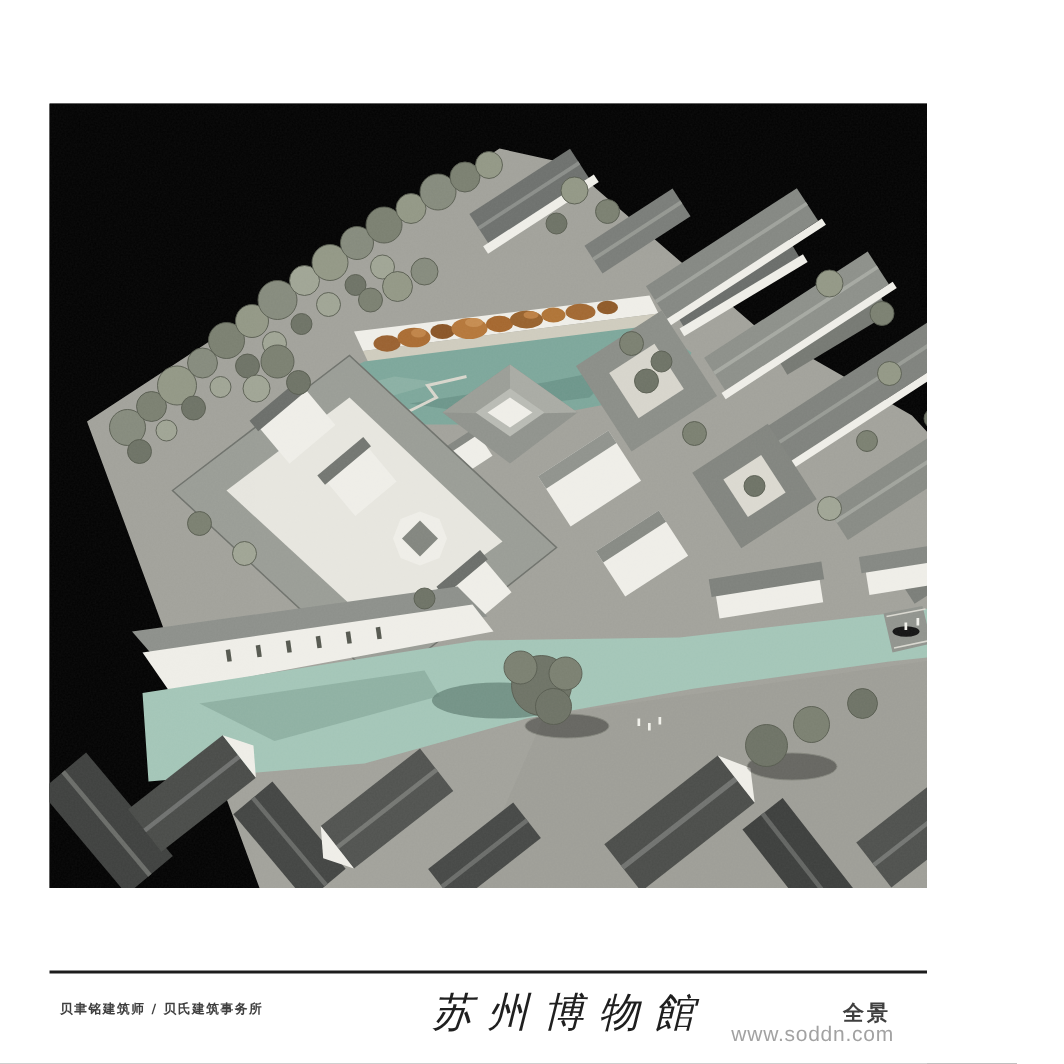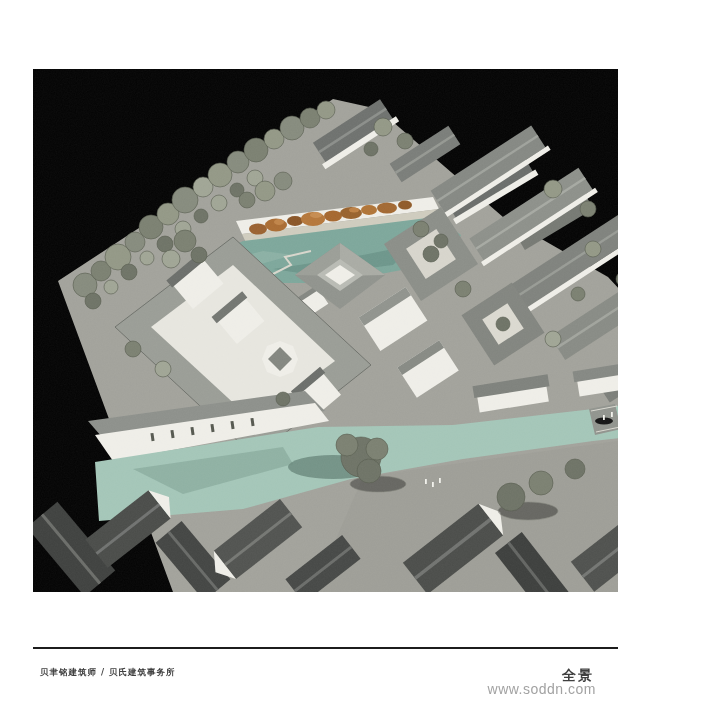--- a/index.html
+++ b/index.html
@@ -322,18 +322,19 @@
       </g>
 
       <rect x="0" y="0" width="653" height="523" filter="url(#grain)" opacity="0.5"></rect>
     </svg>
   </figure>
 
   <hr class="rule">
 
   <span class="credit">贝聿铭建筑师 / 贝氏建筑事务所</span>
 
+  <h1 class="title">苏州博物館</h1>
 
   <span class="view-label">全景</span>
 
   <div class="watermark">www.soddn.com</div>
 
 </div>
 
 </body></html>

